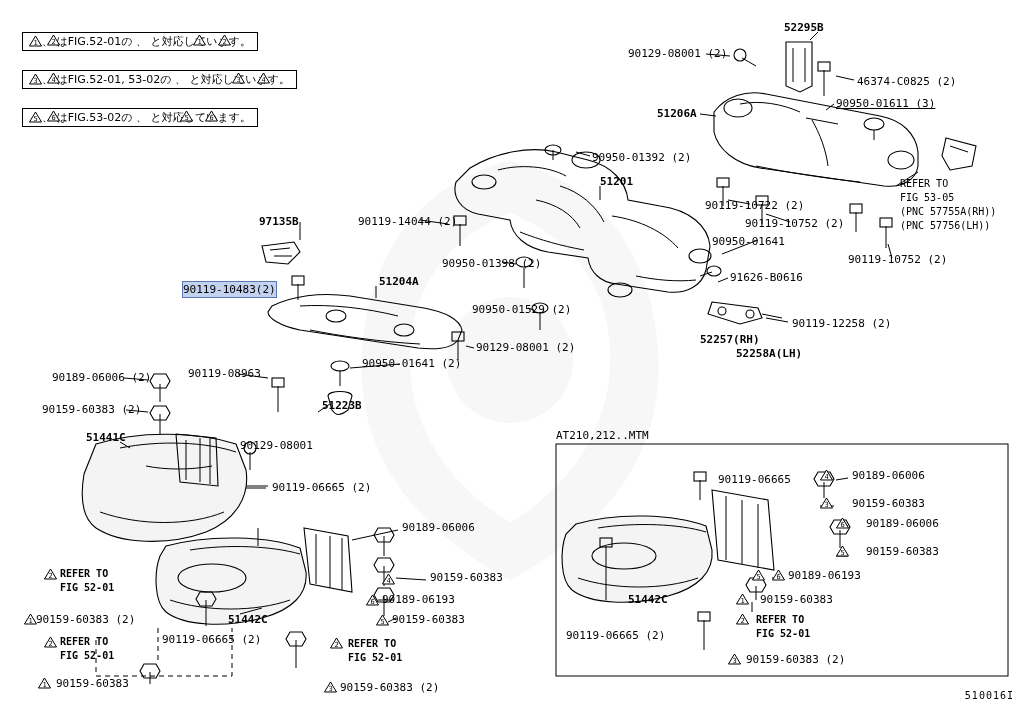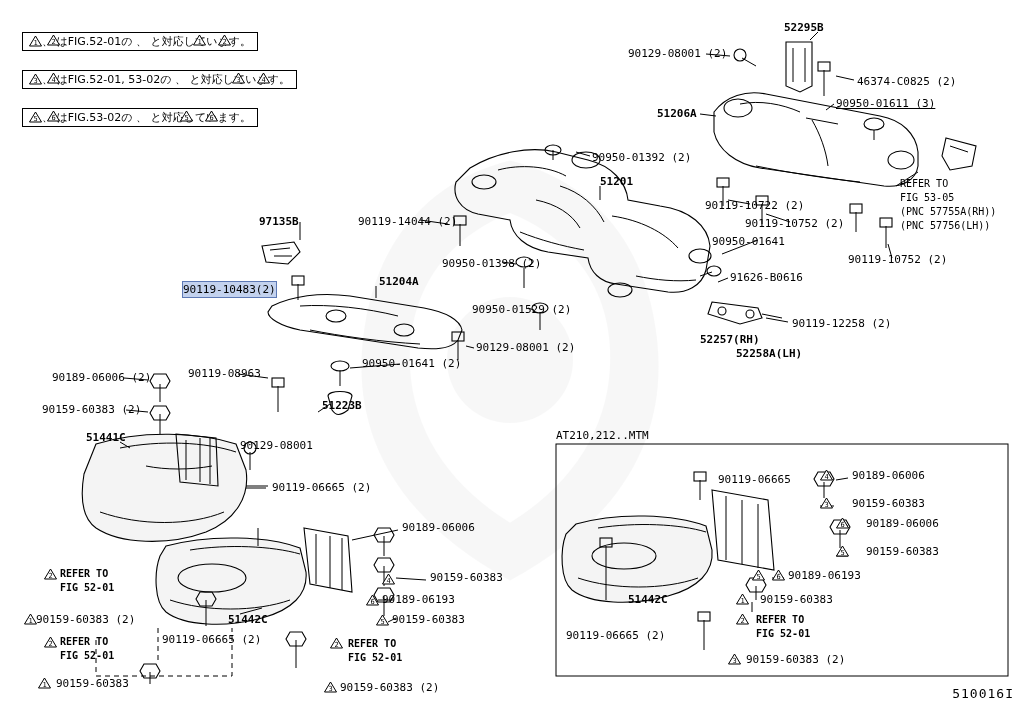--- a/index.html
+++ b/index.html
@@ -44,21 +44,21 @@
   }
   .tri{
     display:inline-block;
     position:relative;
     width:13px;height:12px;
     vertical-align:-2px;
   }
   .tri svg{position:absolute;left:0;top:0;}
   .footer{
     position:absolute;right:10px;bottom:6px;
-    font-size:13px;letter-spacing:1px;
+    font-size:10px;letter-spacing:1px;
   }
 </style>
 </head>
 <body>
 
 <svg id="sheet" viewBox="0 0 1024 707" xmlns="http://www.w3.org/2000/svg">
   <defs>
     <style>
       .ln{stroke:#000;stroke-width:1;fill:none;}
       .dsh{stroke:#000;stroke-width:1;fill:none;stroke-dasharray:5 4;}

